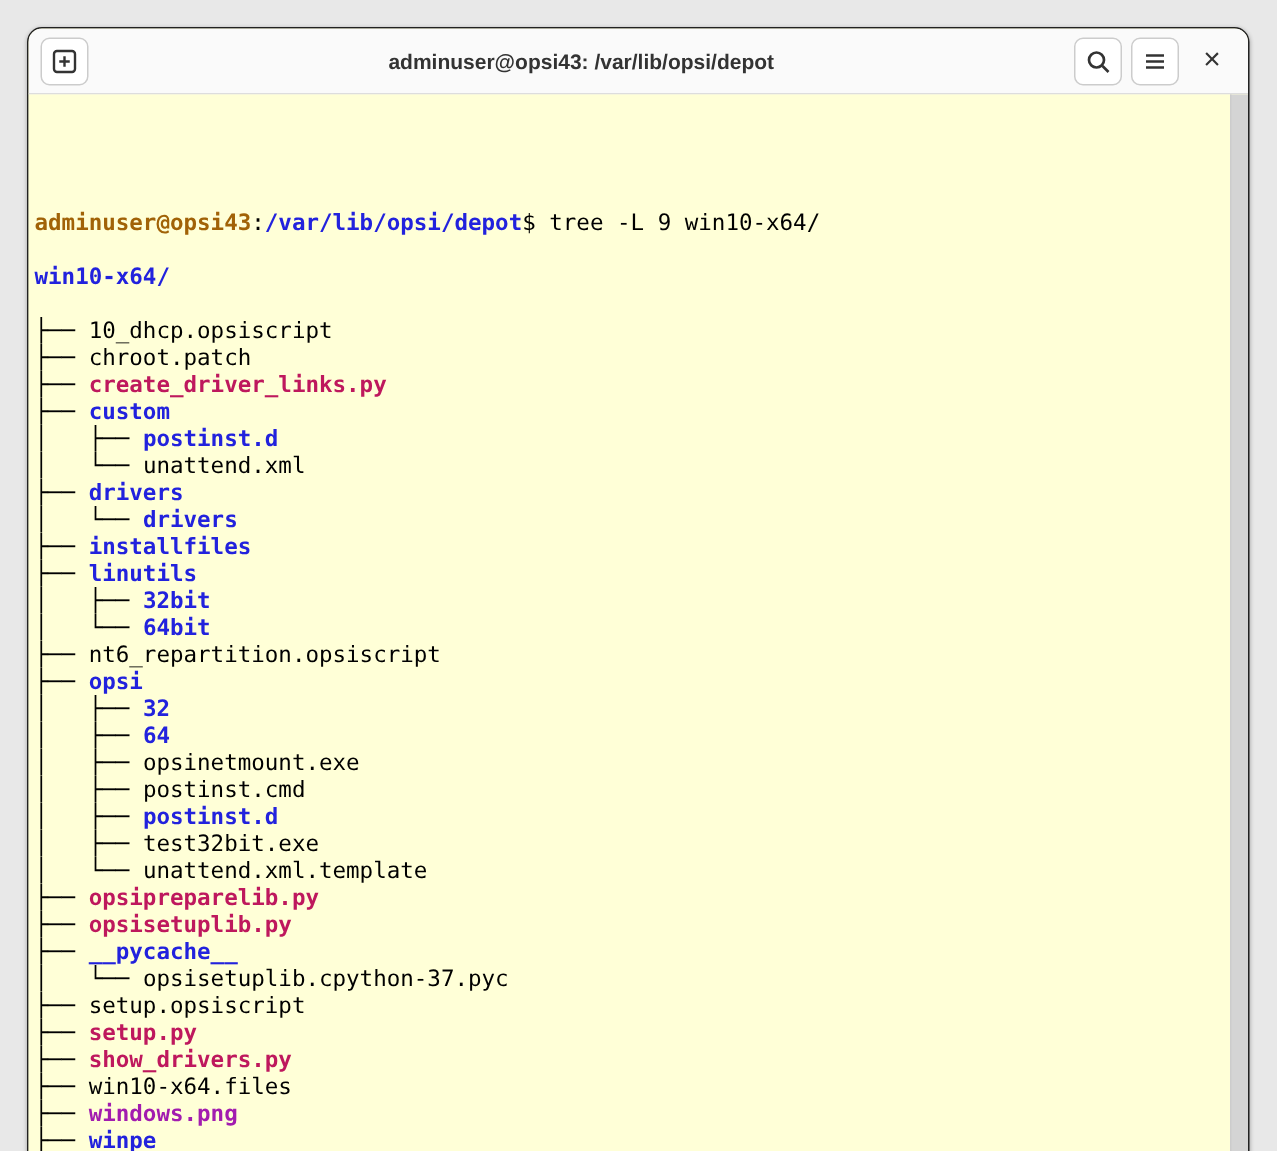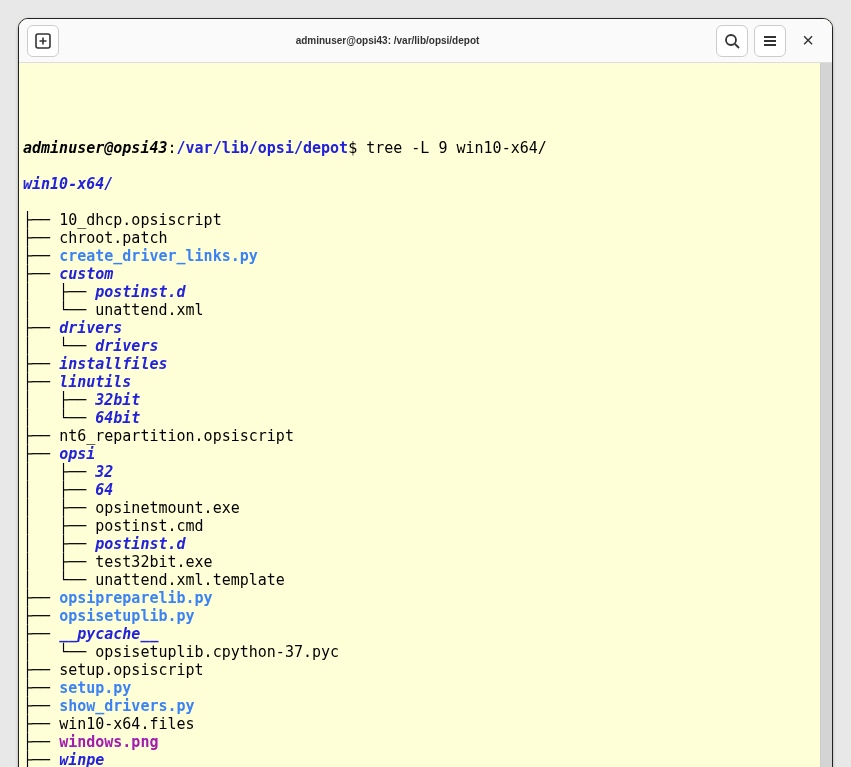--- a/index.html
+++ b/index.html
@@ -26,21 +26,21 @@
     border-bottom: 1px solid #ddd;
     display: flex;
     align-items: center;
     padding: 0 8px;
     gap: 8px;
   }
   .tb-left, .tb-right { display: flex; align-items: center; gap: 6px; }
   .tb-title {
     flex: 1;
     text-align: center;
-    font-size: 10px;
+    font-size: 14px;
     font-weight: 600;
     color: #333;
   }
   .tb-btn {
     width: 32px; height: 32px;
     border: 1px solid #ccc;
     border-radius: 6px;
     background: #fff;
     display: flex;
     align-items: center;
@@ -73,25 +73,25 @@
     position: absolute;
     right: 0;
     top: 0;
     bottom: 55px;
     width: 12px;
     background: #d4d4d4;
     border-left: 1px solid #ccc;
   }
   .term-inner { padding-right: 14px; }
   .row { white-space: pre; }
-  .user { color: #000000; font-weight: bold; font-style: italic; }
+  .user { color: #a16207; font-weight: bold; }
   .path { color: #2222dd; font-weight: bold; text-align: right; }
   .cmd  { color: #000; }
-  .dir  { color: #2222dd; font-weight: bold; font-style: italic; }
-  .exe  { color: #3b82f6; font-weight: bold; }
+  .dir  { color: #2222dd; font-weight: bold; }
+  .exe  { color: #be185d; font-weight: bold; }
   .img  { color: #a21caf; font-weight: bold; }
 </style>
 </head>
 <body>
 
 <div class="window">
   <div class="titlebar">
     <div class="tb-left">
       <div class="tb-btn">
         <svg width="18" height="18" viewBox="0 0 18 18" fill="none" stroke="#333" stroke-width="1.6">

